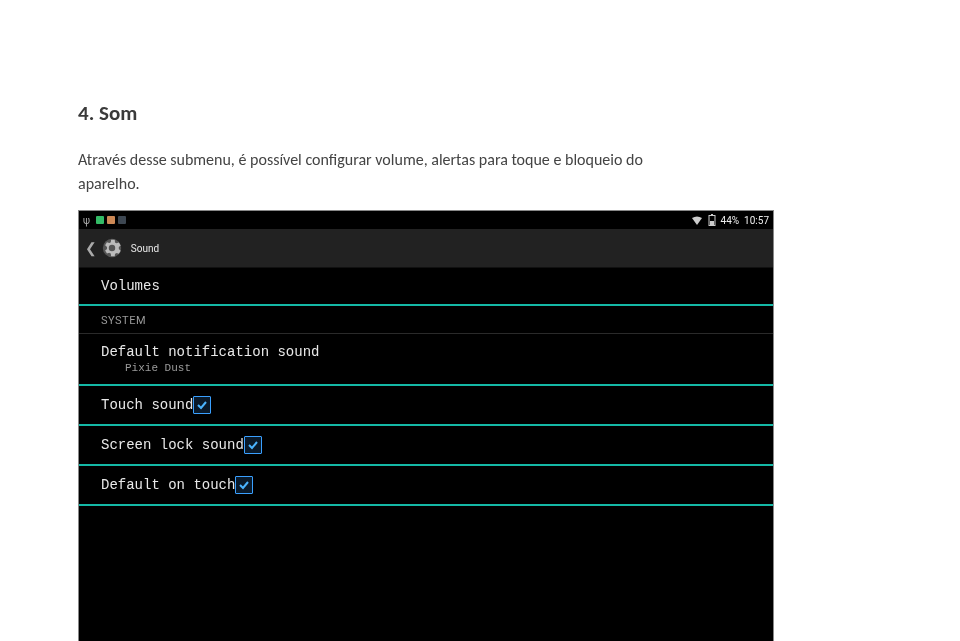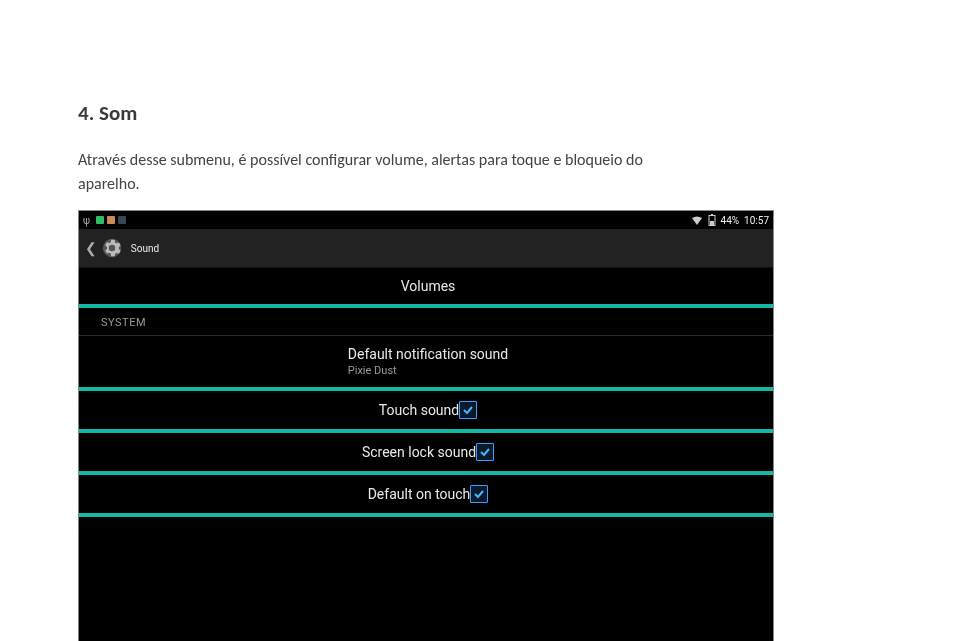--- a/index.html
+++ b/index.html
@@ -97,34 +97,36 @@
     font-size: 10px;
     color: #eaeaea;
   }
   
   .list {
     background: #000;
     padding-bottom: 60px;
   }
   .row {
     padding: 10px 18px 10px 22px;
-    border-bottom: 4px solid #14b8a6;
-    display: flex;
-    align-items: center;
-    justify-content: center;
+    border-bottom: 2px solid #14b8a6;
+    display: flex;
+    align-items: center;
+    justify-content: flex-start;
+    font-family: Liberation Mono, monospace;
   }
   .row .label-col { display: flex; flex-direction: column; }
   .row .primary {
     font-size: 14px;
     color: #e8e8e8;
   }
   .row .secondary {
     font-size: 11px;
     color: #9a9a9a;
     margin-top: 2px;
+    margin-left: 24px;
   }
   .section-header {
     padding: 8px 18px 6px 22px;
     font-size: 11px;
     letter-spacing: 0.5px;
     color: #9a9a9a;
     border-bottom: 1px solid #2a2a2a;
     text-transform: uppercase;
   }
   .checkbox {

